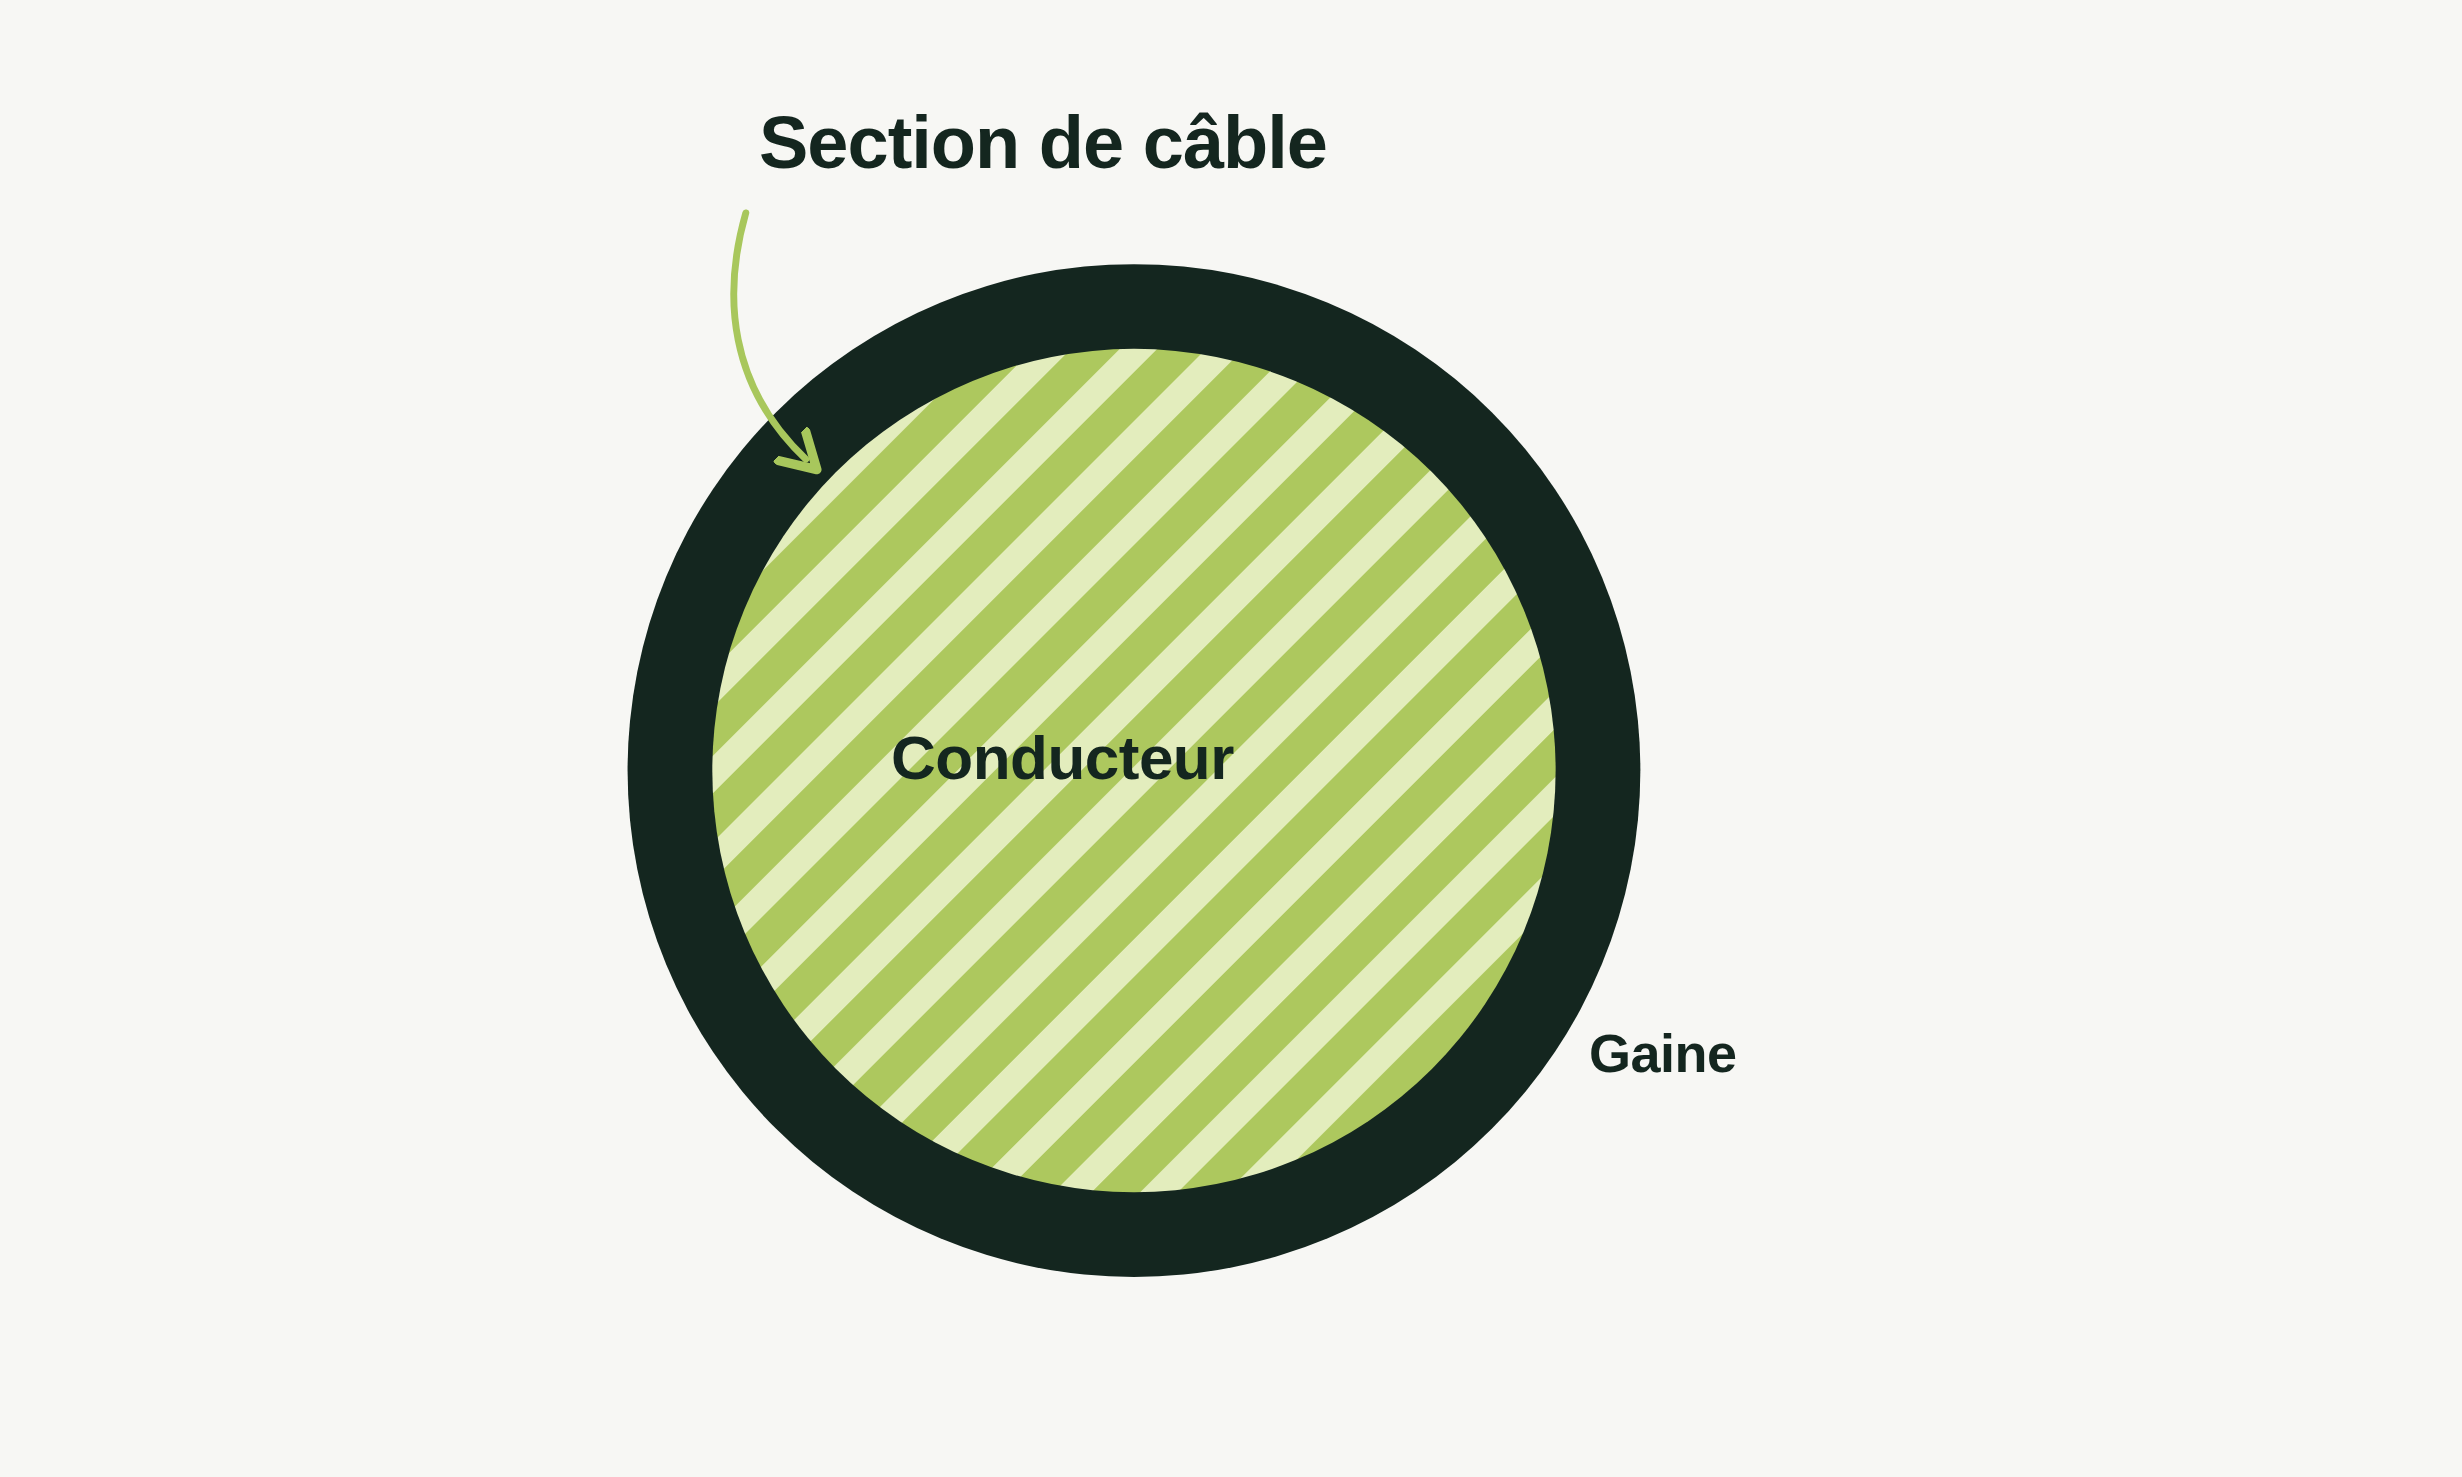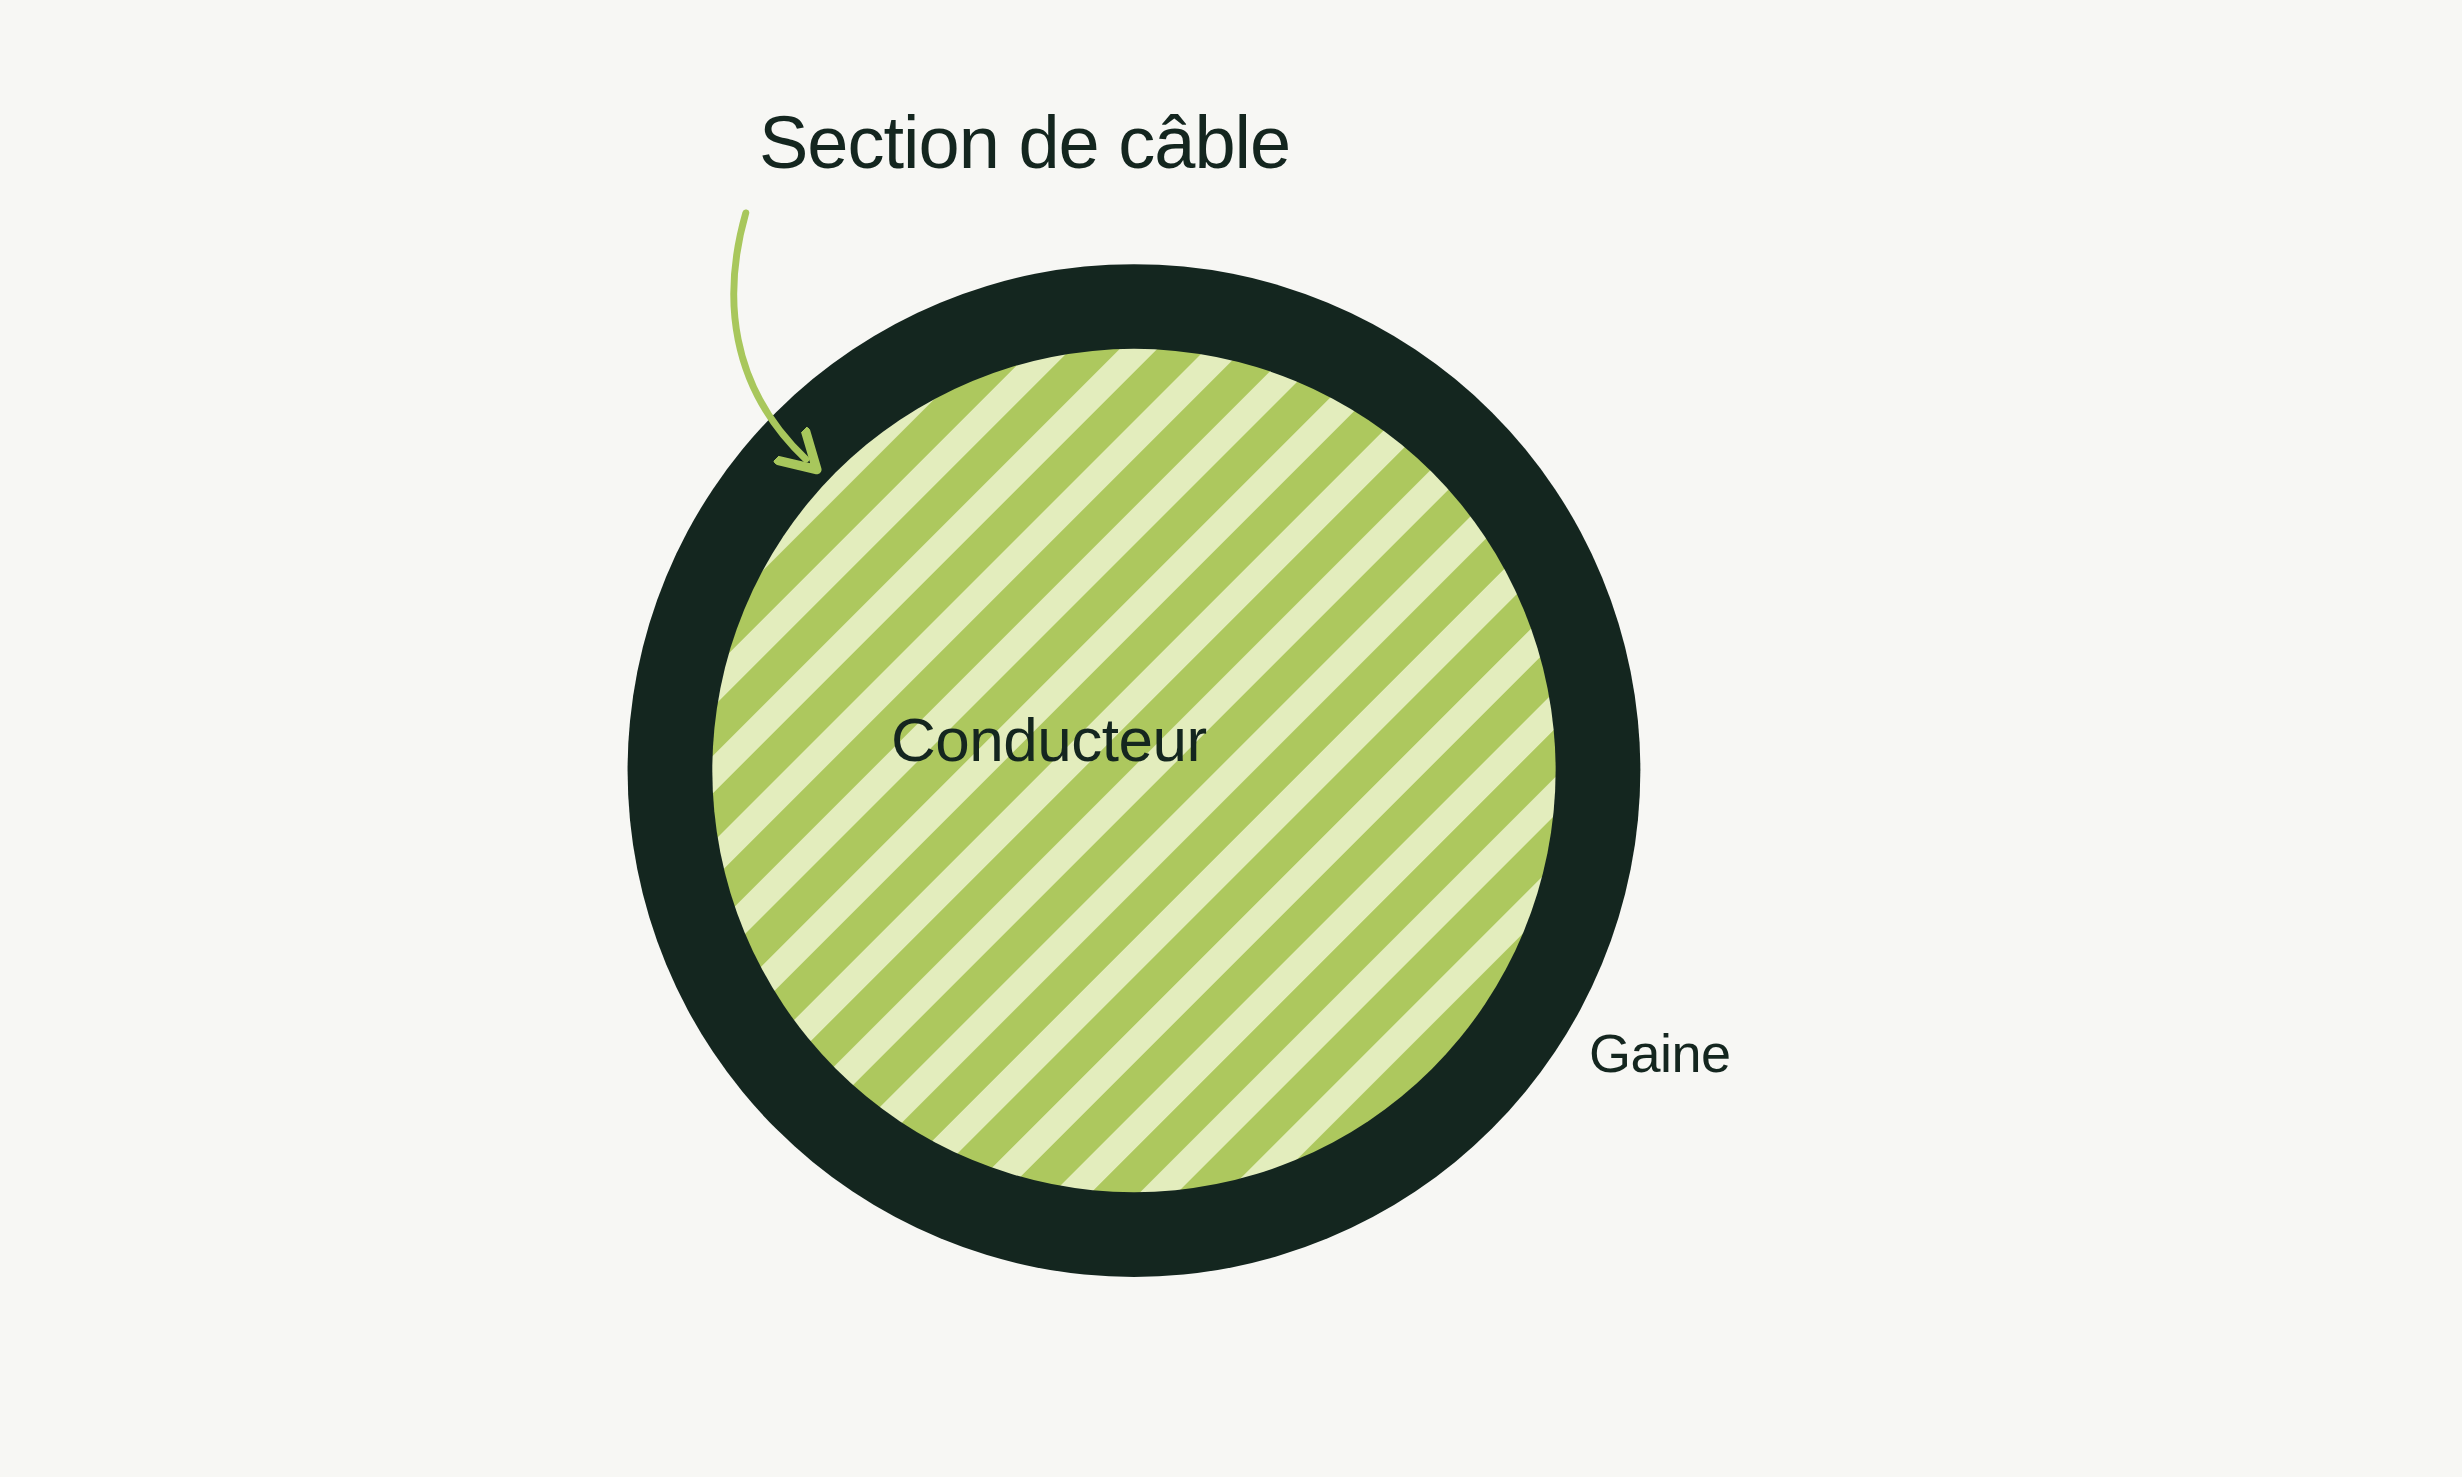--- a/index.html
+++ b/index.html
@@ -24,34 +24,34 @@
     position: absolute;
     left: 0;
     top: 0;
     width: 2463px;
     height: 1478px;
     display: block;
   }
   .label {
     position: absolute;
     white-space: nowrap;
-    font-weight: normal;
+    font-weight: bold;
     letter-spacing: -0.5px;
     color: #14261f;
     line-height: 1;
   }
   #label-title {
     left: 759px;
     top: 106px;
     font-size: 74px;
     letter-spacing: -1px;
   }
   #label-conductor {
     left: 891px;
-    top: 709px;
+    top: 727px;
     font-size: 62px;
   }
   #label-sheath {
     left: 1589px;
     top: 1026px;
     font-size: 54px;
   }
 </style>
 </head>
 <body>

